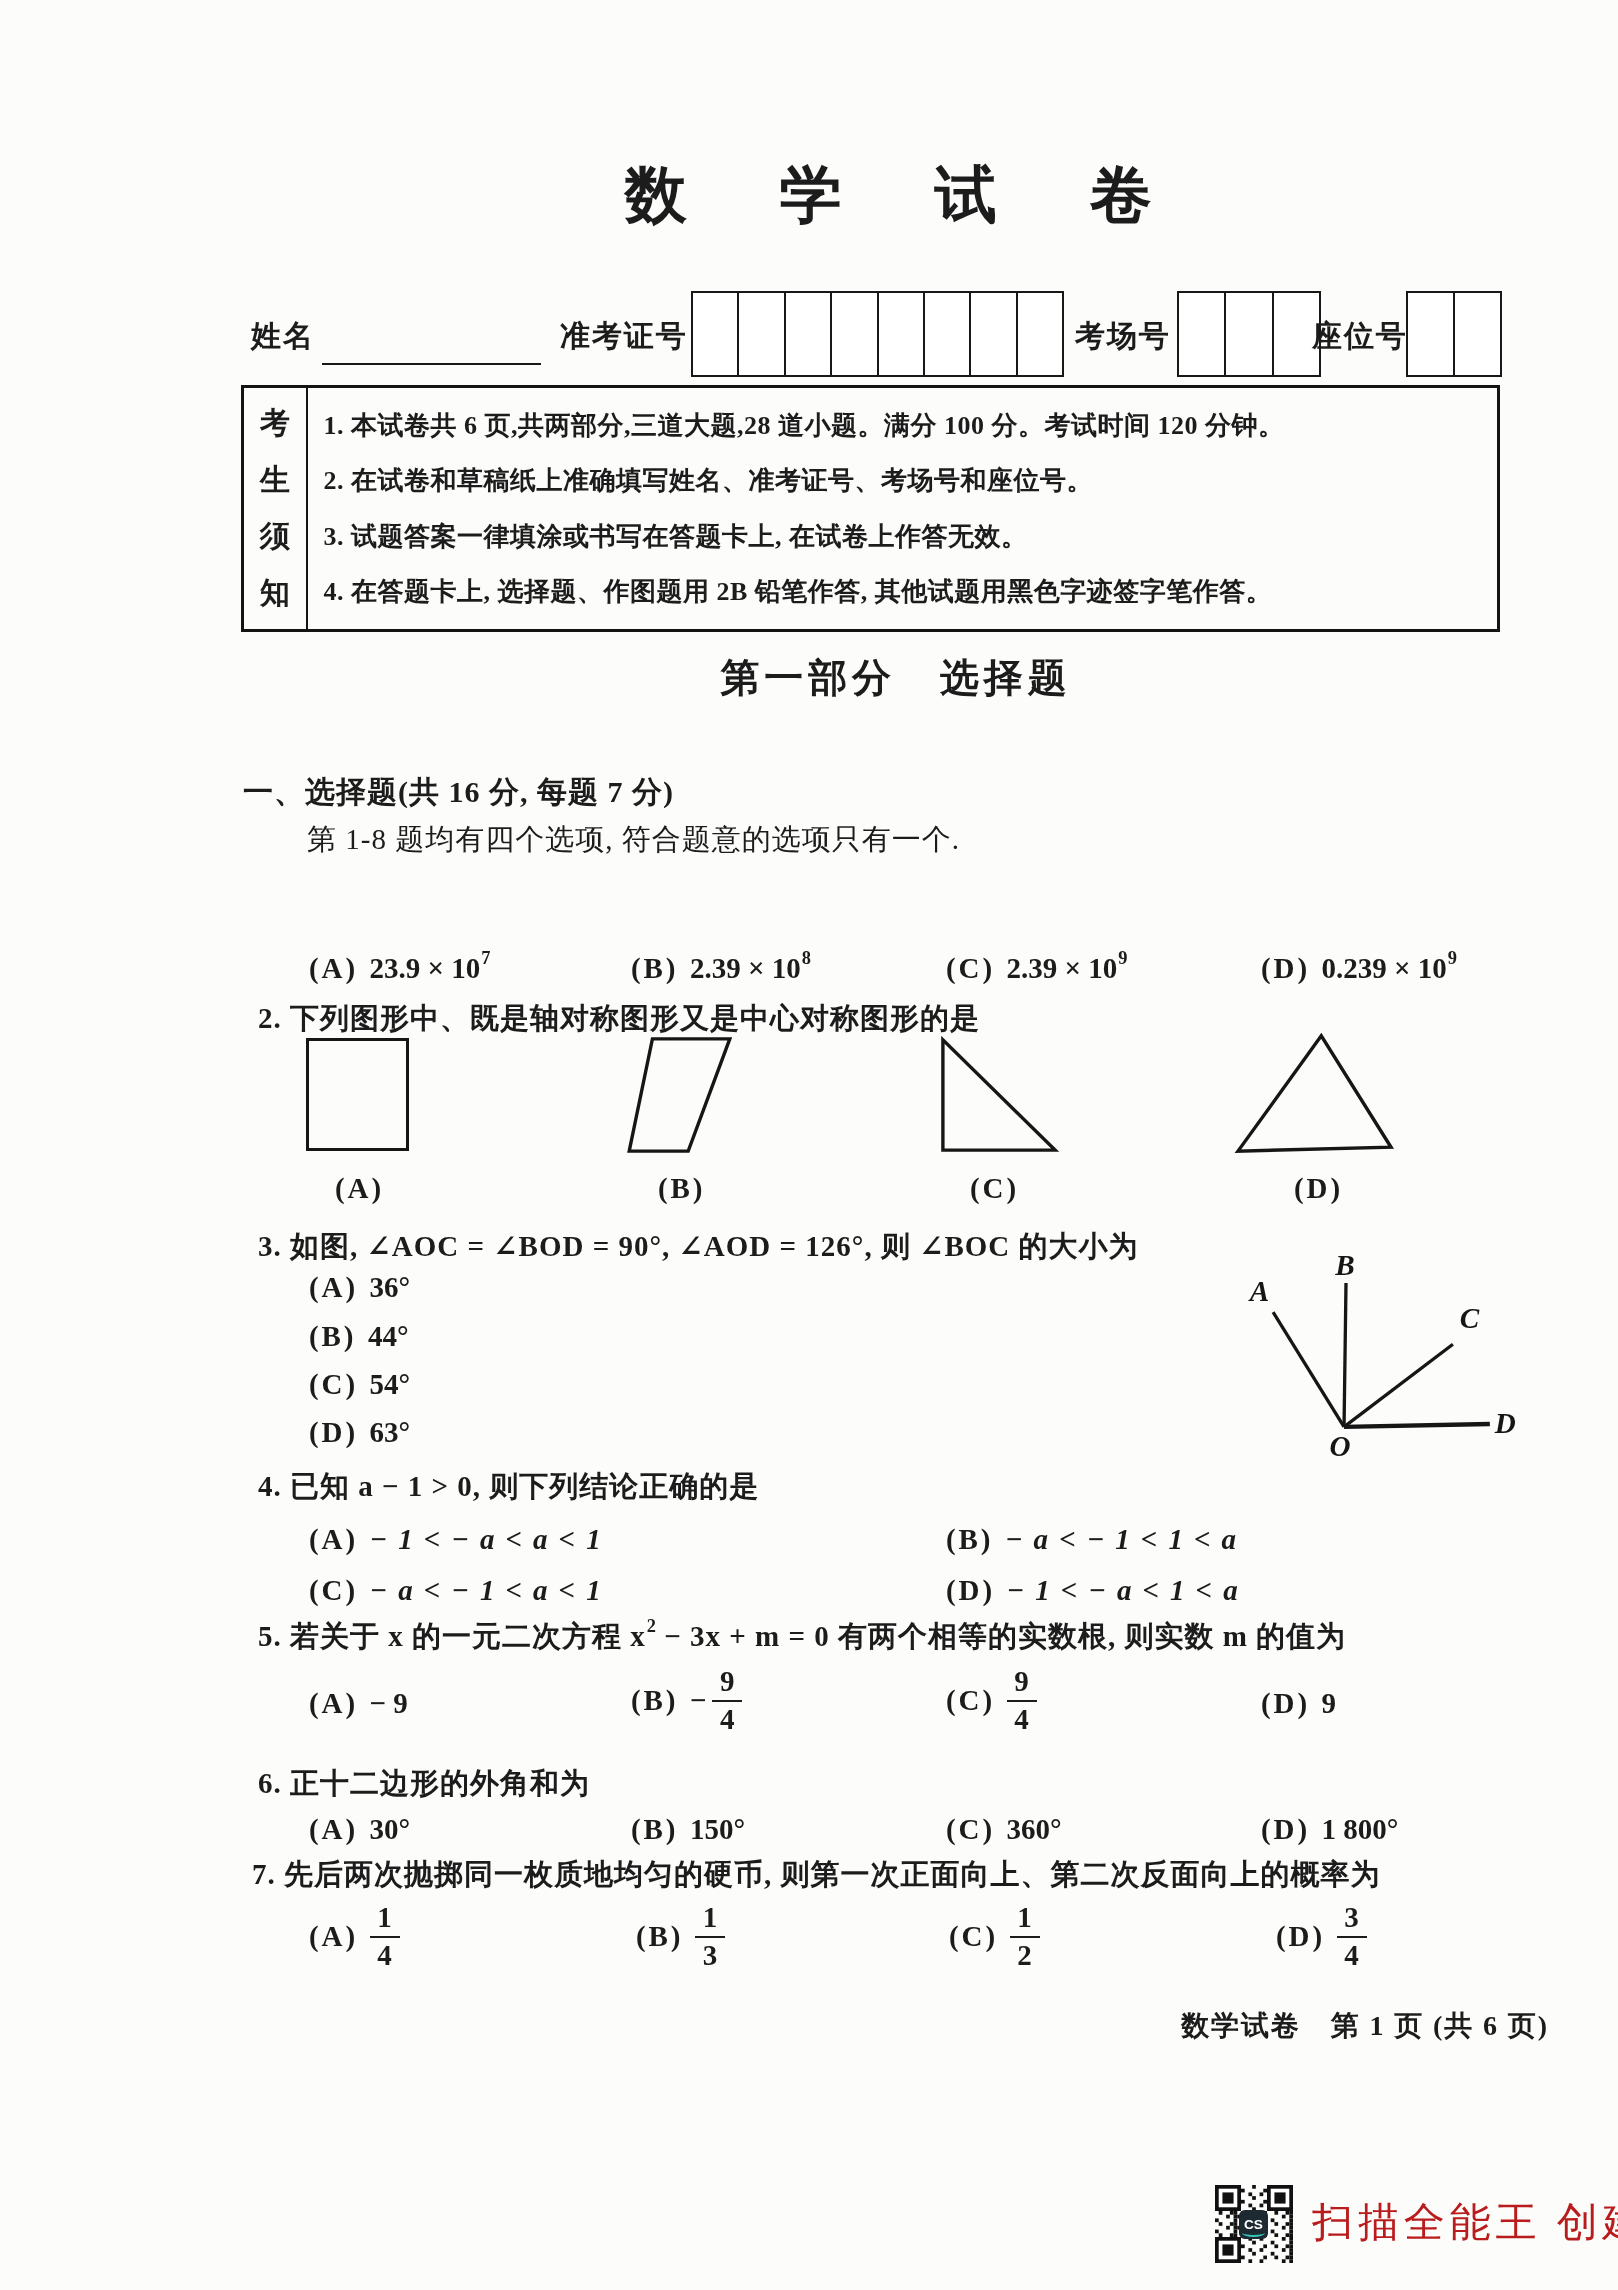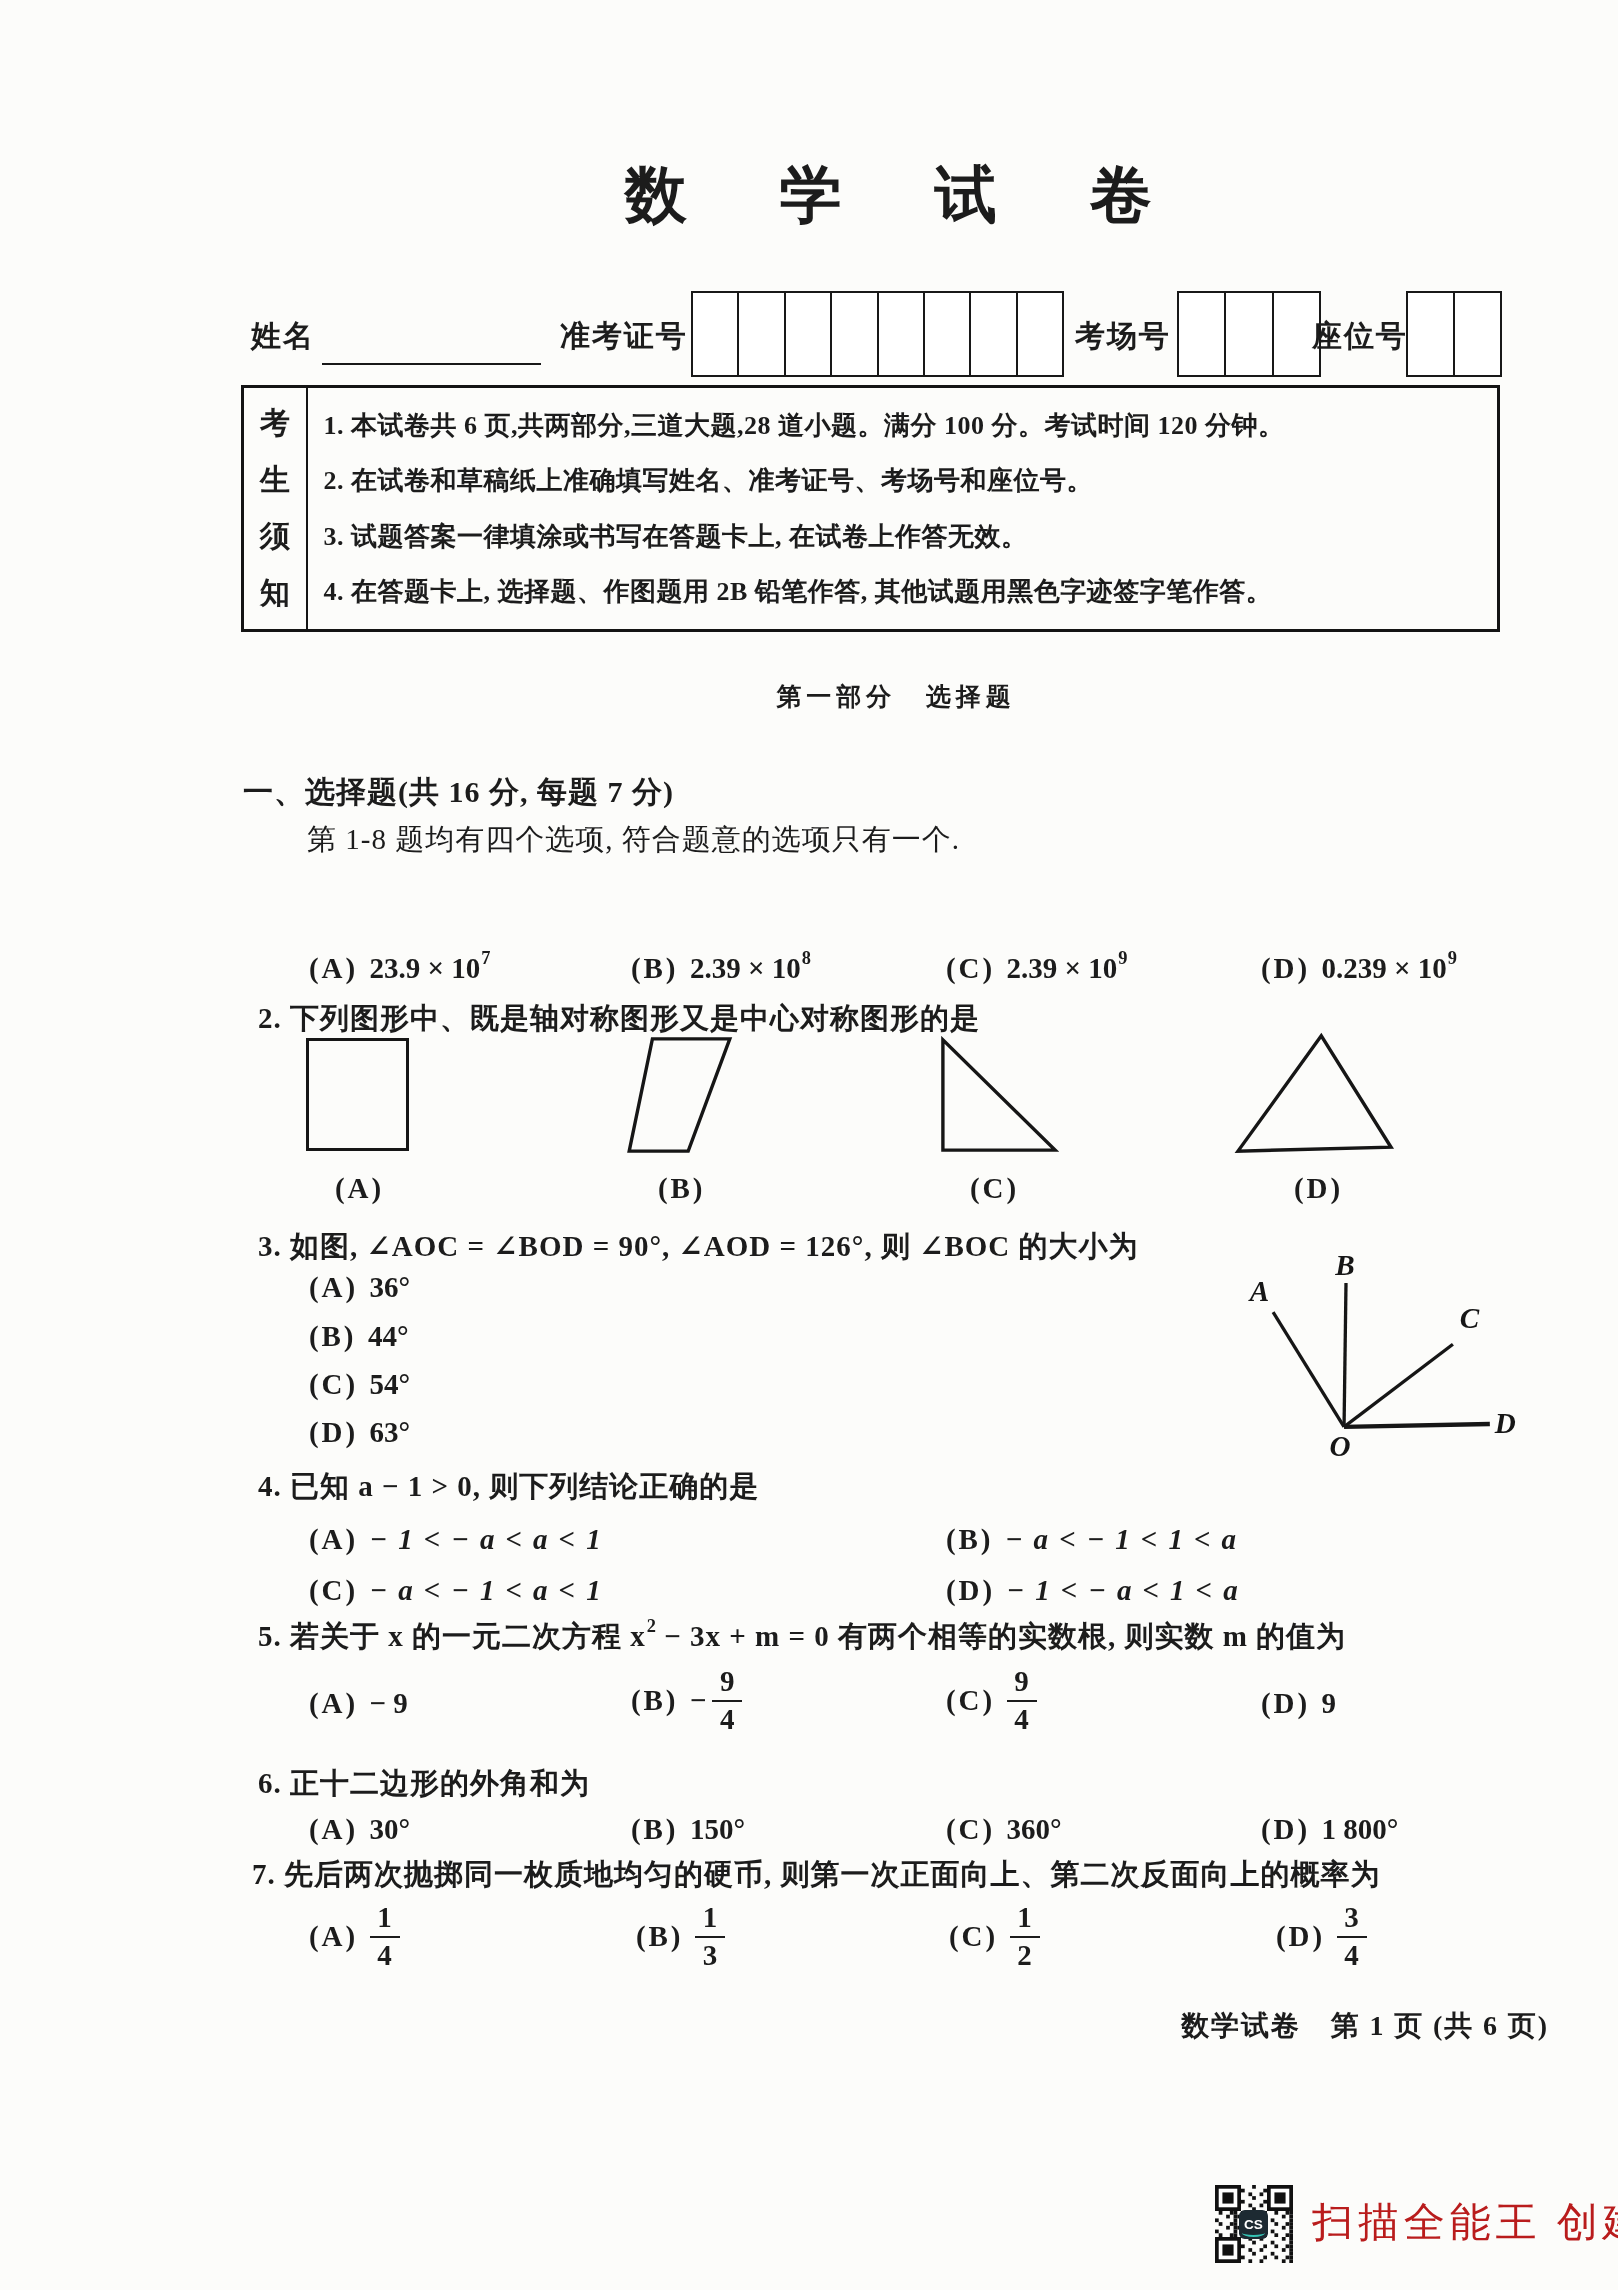--- a/index.html
+++ b/index.html
@@ -17,22 +17,22 @@
   .cells .cell:last-child{border-right:none;}
 
   
   .notice{position:absolute;left:241px;top:385px;width:1259px;height:247px;border:3.9px solid #141414;
           display:flex;background:#fcfcfa;box-sizing:border-box;}
   .notice-side{width:62px;border-right:2.9px solid #141414;display:flex;flex-direction:column;
                justify-content:space-evenly;align-items:center;font-size:30px;font-weight:700;}
   .notice-items{flex:1;display:flex;flex-direction:column;justify-content:space-evenly;padding-left:15.5px;}
   .nitem{font-size:26px;font-weight:600;white-space:nowrap;letter-spacing:0.5px;}
 
-  .part-title{position:absolute;left:243px;top:680px;width:1306px;text-align:center;
-              font-size:25px;font-weight:700;letter-spacing:4.9px;}
+  .part-title{position:absolute;left:243px;top:651px;width:1306px;text-align:center;
+              font-size:39px;font-weight:700;letter-spacing:4.9px;}
   .group-head{position:absolute;left:243px;top:772px;font-size:30px;font-weight:700;letter-spacing:1px;white-space:nowrap;}
   .group-note{position:absolute;left:307px;top:820px;font-size:29px;font-weight:400;letter-spacing:1px;white-space:nowrap;}
 
   .qline{position:absolute;font-size:29px;font-weight:600;white-space:nowrap;letter-spacing:1px;}
   .opt{position:absolute;font-size:29px;font-weight:600;white-space:nowrap;}
   .opt .olabel{letter-spacing:2.9px;margin-right:11.6px;}
   .optflex{position:absolute;display:flex;align-items:center;font-size:29px;font-weight:600;height:97px;}
   .optflex .olabel{letter-spacing:2.9px;margin-right:11.6px;}
   sup{font-size:18.4px;font-weight:600;position:relative;top:-2.9px;left:1px;}
   .math{font-style:italic;letter-spacing:1.9px;}

